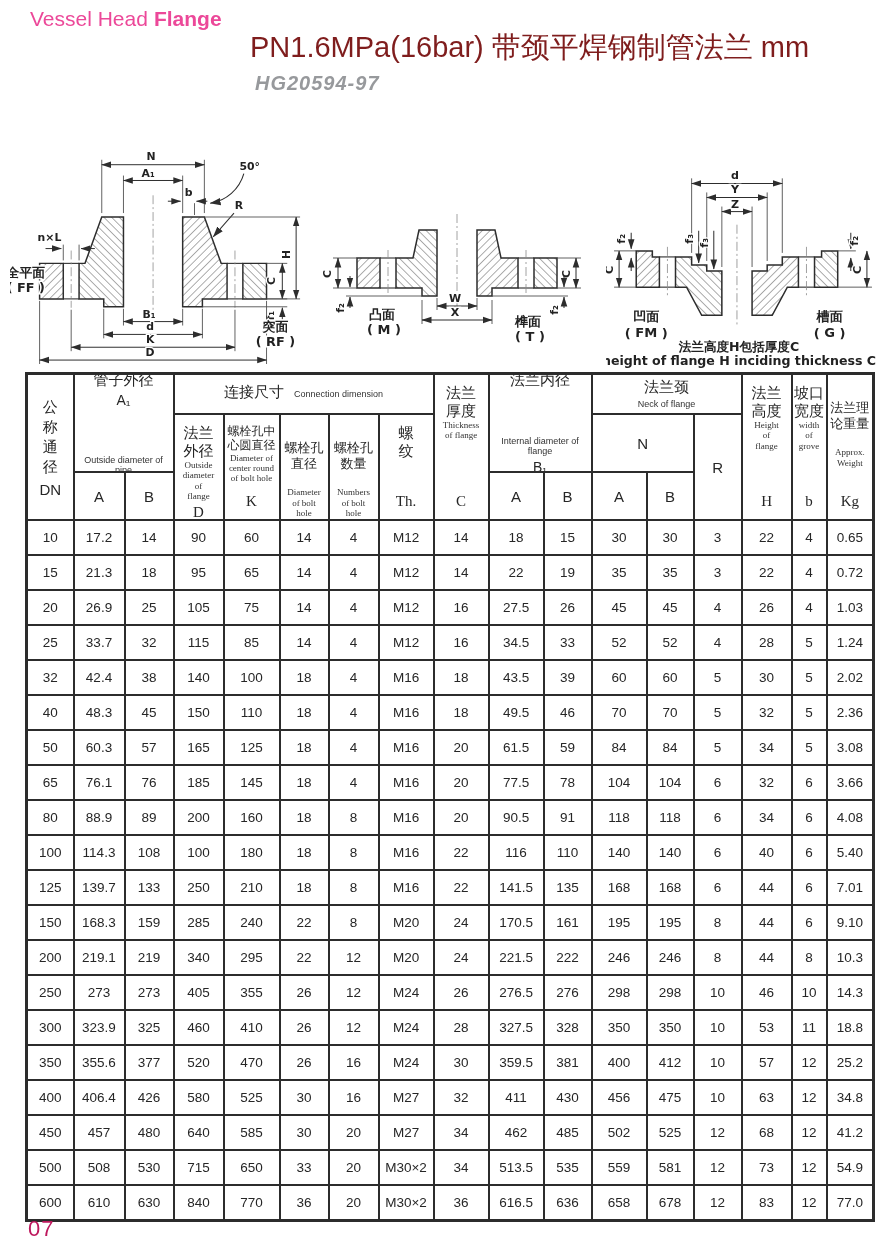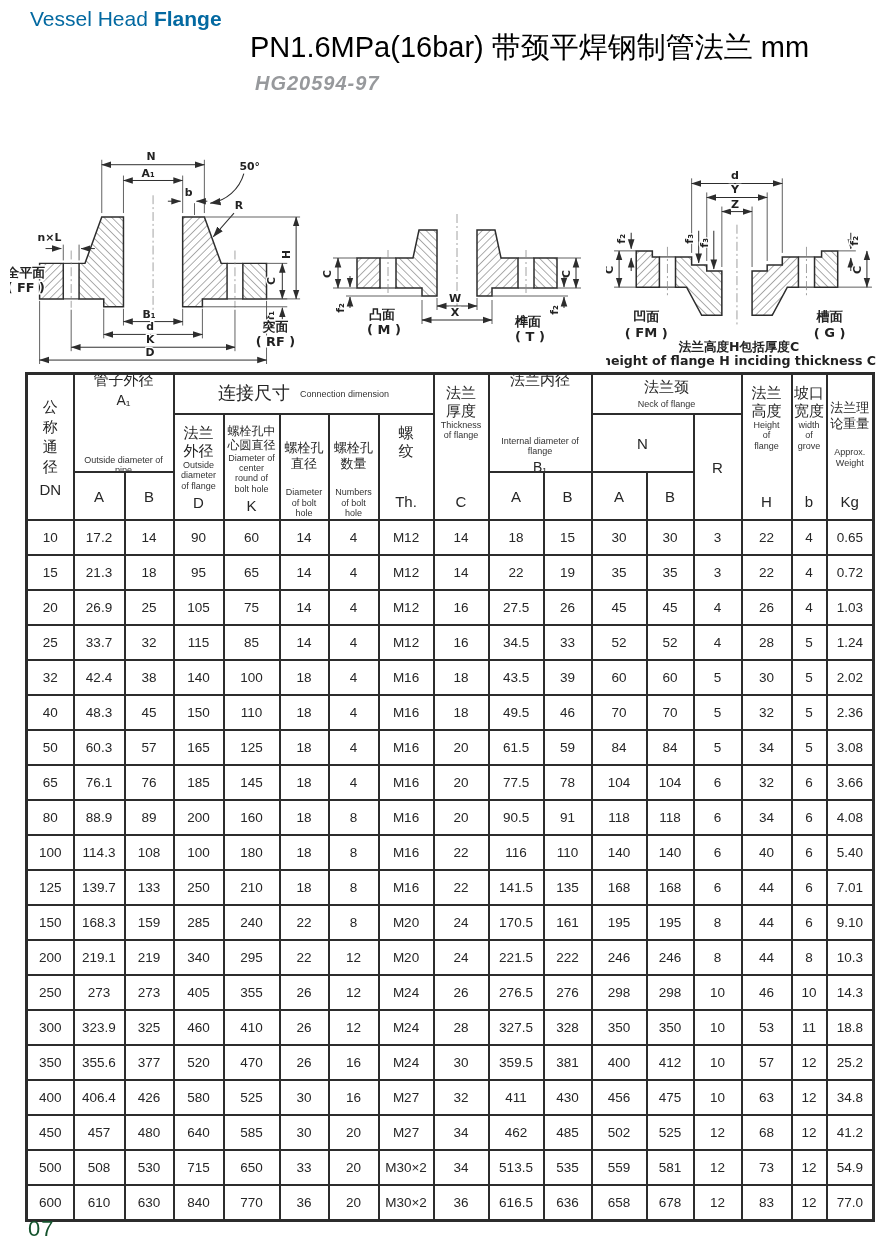--- a/index.html
+++ b/index.html
@@ -2,27 +2,27 @@
 <html><head>
 <meta charset="utf-8">
 <style>
   html,body{margin:0;padding:0;background:#fff;}
   .page{position:relative;width:883px;height:1252px;background:#ffffff;overflow:hidden;
         font-family:"Liberation Sans","DejaVu Sans",sans-serif;color:#262626;}
 
   
   .logo{position:absolute;left:30px;top:6px;line-height:1;}
   .logo-main{font-size:36px;font-weight:bold;font-style:italic;color:#14a2dc;letter-spacing:-1px;}
-  .logo-sub{font-size:21px;color:#0369a1;margin-top:2px;letter-spacing:0px;}
+  .logo-sub{font-size:21px;color:#ec4899;margin-top:2px;letter-spacing:0px;}
   .logo-sub .bold{font-weight:bold;margin-left:6px;}
-  .title{position:absolute;left:250px;top:28px;font-size:29px;color:#000000;white-space:nowrap;}
+  .title{position:absolute;left:250px;top:28px;font-size:29px;color:#7f1d1d;white-space:nowrap;}
   .standard{position:absolute;left:255px;top:72px;font-size:20px;font-weight:bold;font-style:italic;
             color:#97999c;letter-spacing:1px;}
   .subtitle-en{position:absolute;right:22px;top:72px;font-size:20px;color:#2f2f2f;}
-  .pagenum{position:absolute;left:28px;top:1216px;font-size:22px;color:#14532d;letter-spacing:1px;}
+  .pagenum{position:absolute;left:28px;top:1216px;font-size:22px;color:#be185d;letter-spacing:1px;}
 
   
   .diag{position:absolute;}
   .cut{fill:url(#hp1);stroke:#2d2d2d;stroke-width:1.5;}
   .cut2{fill:url(#hp2);stroke:#2d2d2d;stroke-width:1.5;}
   .thin{stroke:#2d2d2d;stroke-width:1.1;fill:none;}
   .ext{stroke:#4f4f4f;stroke-width:0.9;}
   .cl{stroke:#8a8a8a;stroke-width:0.8;stroke-dasharray:9 3 2 3;}
   .dim{stroke:#2d2d2d;stroke-width:1;marker-start:url(#arr);marker-end:url(#arr);}
   .dimE{stroke:#2d2d2d;stroke-width:1;marker-end:url(#arr);}
@@ -39,29 +39,29 @@
   .spec th,.spec td{border:2px solid #2c2c2c;text-align:center;vertical-align:middle;
              padding:0;color:#262626;font-weight:normal;overflow:hidden;}
   .spec tbody td{font-size:13.5px;height:33px;}
   .tr-a th{height:38px;}
   .tr-b th{height:52px;}
   .tr-c td{height:46px;}
   .lt{font-size:15px;}
   .letter{font-size:15px;}
   .sub{font-size:14px;}
   .cn{font-size:15px;line-height:1.2;}
-  .cn-lg{font-size:18px;}
+  .cn-lg{font-size:15px;font-family:Liberation Mono, monospace;}
   .cnv{width:1em;margin:0 auto;word-break:break-all;line-height:1.35;}
   .cn-w2{width:2em;margin:0 auto;word-break:break-all;}
   .cn-w3{width:3em;margin:16px auto;word-break:break-all;font-size:13px;}
   .cn-w4{width:4em;margin:0 auto;word-break:break-all;font-size:12px;}
   .en{font-size:9px;color:#333;line-height:1.15;}
   .enw{max-width:92px;margin-top:44px;}
   .hcell{display:flex;flex-direction:column;align-items:center;justify-content:center;gap:3px;}
-  .hcell.sb{justify-content:space-between;padding:5px 16px;box-sizing:border-box;}
+  .hcell.sb{justify-content:space-between;padding:5px 16px;box-sizing:border-box;font-family:Liberation Serif, serif;}
   .h2 .hcell{height:96px;}
   .h3 .hcell{height:136px;}
   .hrow{display:flex;align-items:center;justify-content:center;gap:10px;}
 </style>
 </head>
 <body>
 
 <div class="page">
 
   <svg width="0" height="0" style="position:absolute" aria-hidden="true">

